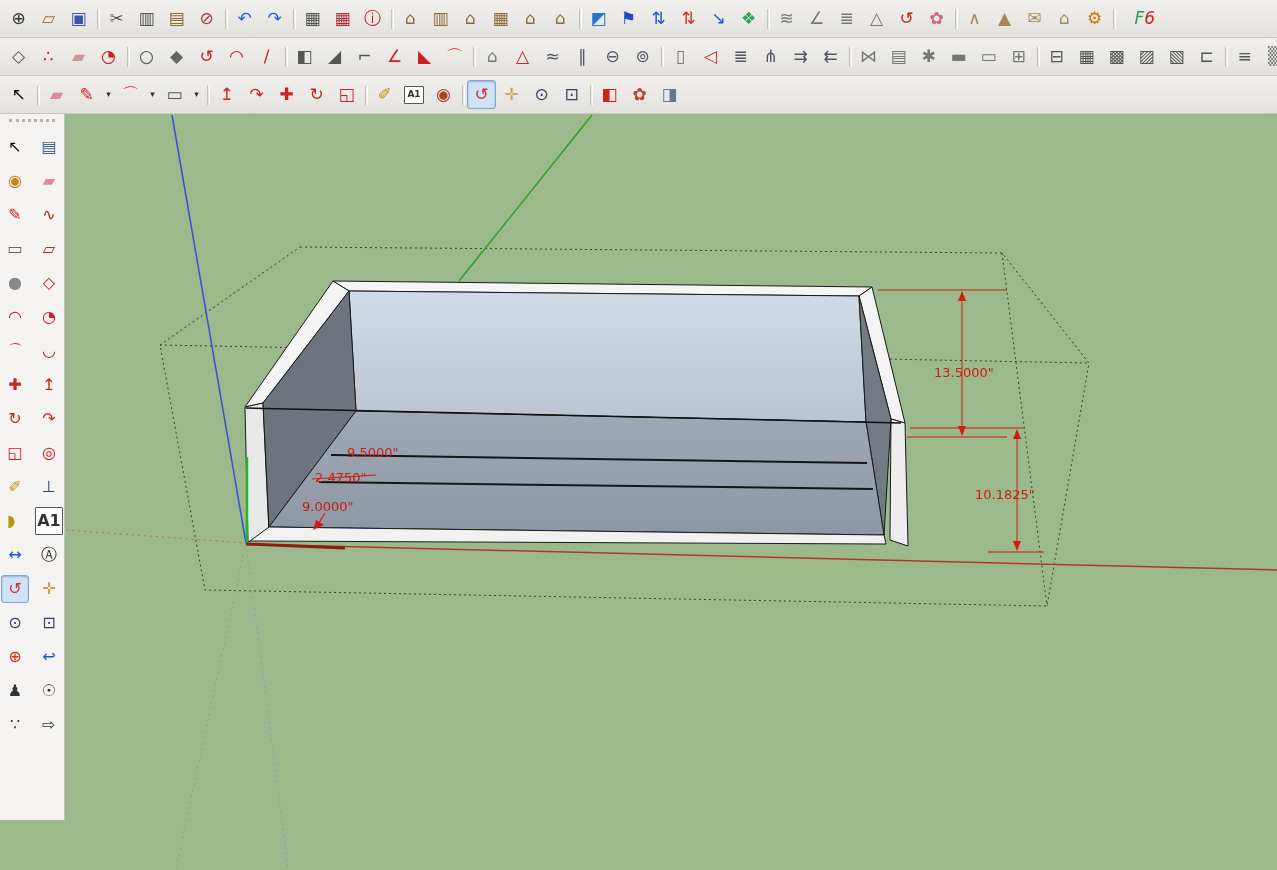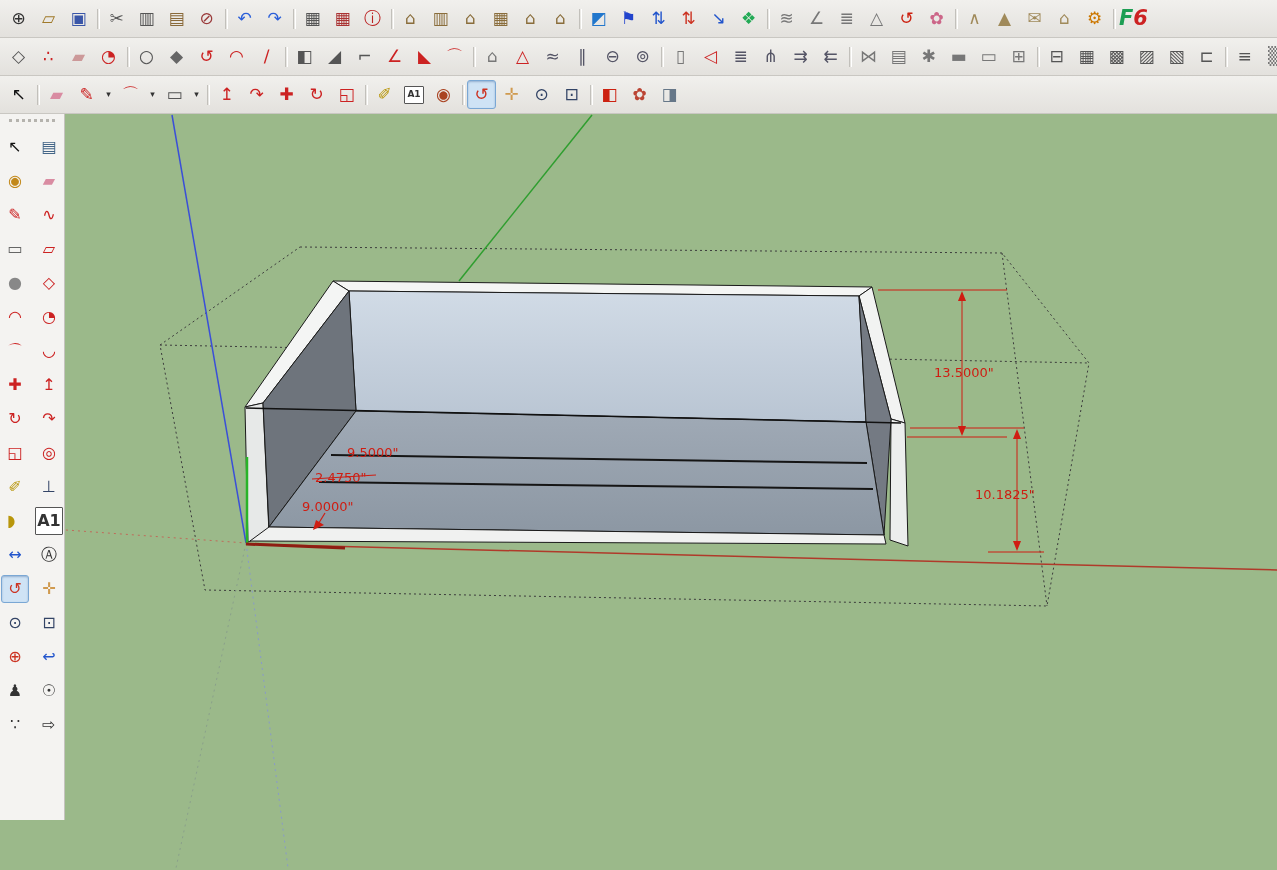--- a/index.html
+++ b/index.html
@@ -21,21 +21,21 @@
   .icon{
     width:27px;height:27px;flex:0 0 auto;
     display:inline-flex;align-items:center;justify-content:center;
     font-size:17px;line-height:1;border:1px solid transparent;border-radius:3px;
     cursor:default;
   }
   .icon.pressed{background:#cfe3f5;border-color:#7aa7d4;box-shadow:inset 0 1px 2px rgba(40,80,140,.35);}
   .icon.boxed{width:18px;height:16px;margin:0 4px;font-size:9px;font-weight:bold;
     border:1px solid #555;border-radius:1px;background:#fff;}
   .icon.dd{width:11px;font-size:9px;}
-  .icon.f6{width:36px;font-weight:bold;font-style:italic;font-size:21px;color:#cc2222;display:inline-block;text-align:left;line-height:27px;}
+  .icon.f6{width:36px;font-weight:normal;font-style:italic;font-size:17px;color:#cc2222;display:inline-block;text-align:right;line-height:27px;}
   .icon.f6::first-letter{color:#1d9e53;}
   .sep{width:7px;height:26px;flex:0 0 auto;position:relative;display:inline-block;}
   .sep::after{content:"";position:absolute;left:3px;top:3px;bottom:3px;width:1px;
     border-left:1px solid #c2c0bb;border-right:1px solid #ffffff;}
   #viewport{
     position:absolute;top:114px;left:0;width:1277px;height:756px;
     background:#9bb98a;overflow:hidden;z-index:1;
   }
   #left-toolbar{
     position:absolute;top:114px;left:0;width:65px;height:706px;box-sizing:border-box;

